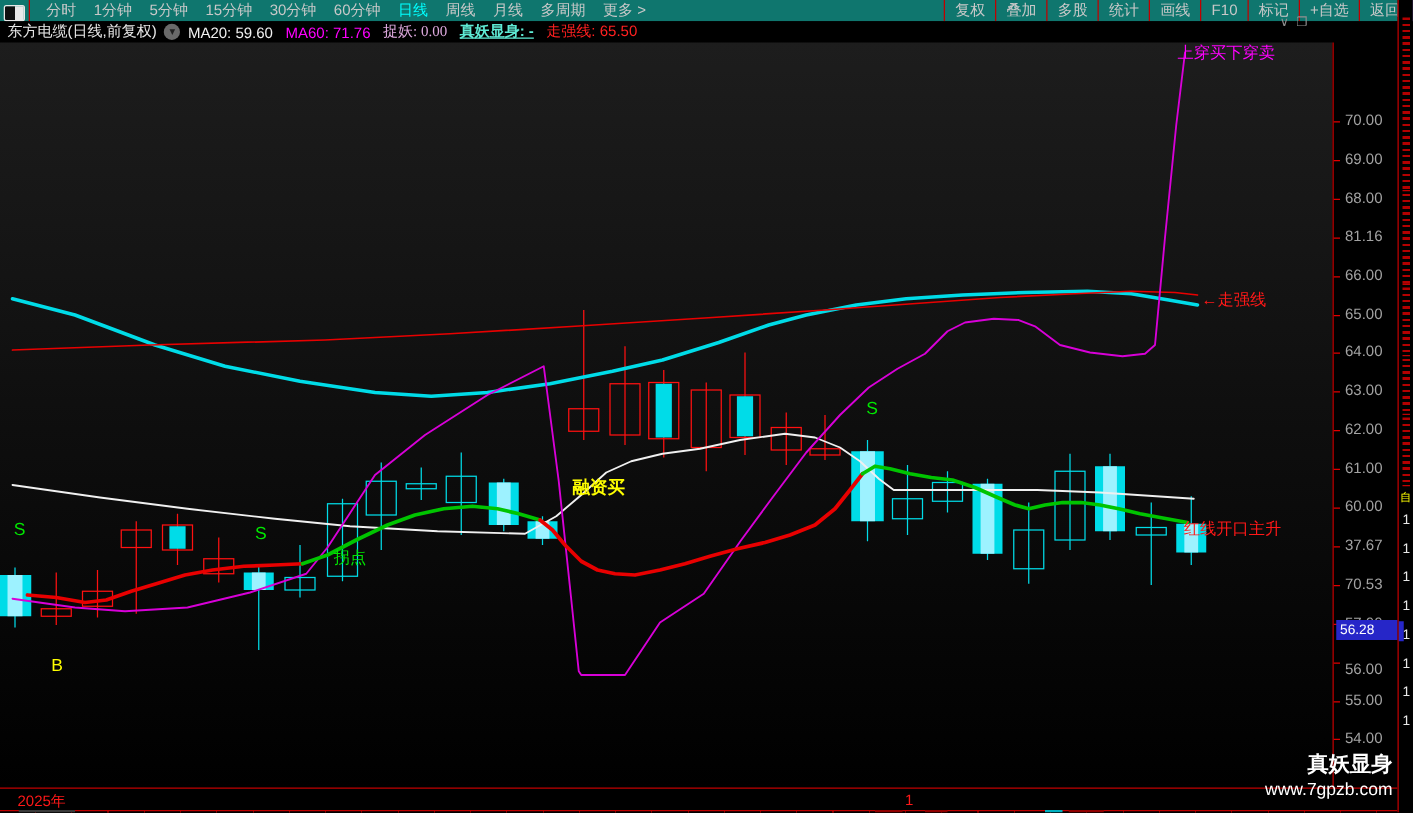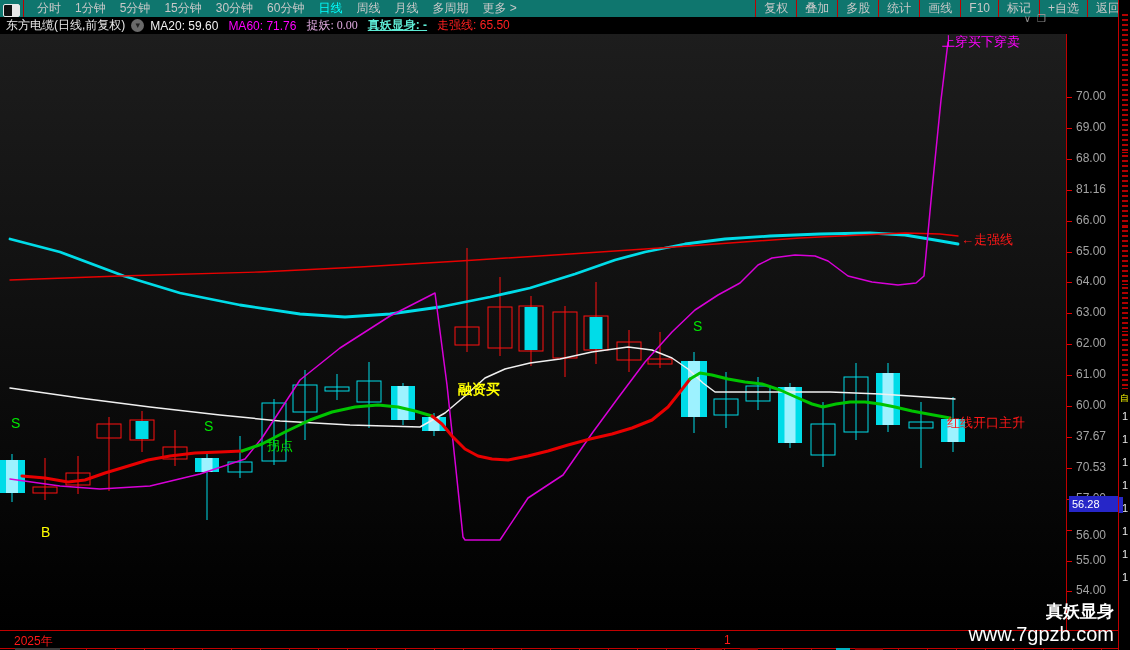--- a/index.html
+++ b/index.html
@@ -52,21 +52,21 @@
     border-left:1px solid #c00000;}
   #rstrip .sec{position:absolute;left:3px;width:6px;
     background:repeating-linear-gradient(to bottom,#b40000 0 2px,transparent 2px 5px);
     border-bottom:1px solid #c00000;}
   #ych{position:absolute;left:1px;top:392px;color:#ffff00;font-size:9px;}
   .one{position:absolute;left:3px;color:#e8e8e8;font-size:11px;}
   #bluepatch{position:absolute;left:0;top:497px;width:4px;height:16px;background:#2626c8;}
   
   #watermark{position:absolute;right:16px;top:600px;text-align:right;color:#ffffff;z-index:5;}
   #wm1{font-size:17px;font-weight:bold;}
-  #wm2{font-size:20px;}
+  #wm2{font-size:14px;}
   
   .frag{position:absolute;height:2px;top:648px;}
 </style>
 </head>
 <body>
 
 <div id="app">
 
   <div id="toolbar">
     <div id="win-icon"></div>

